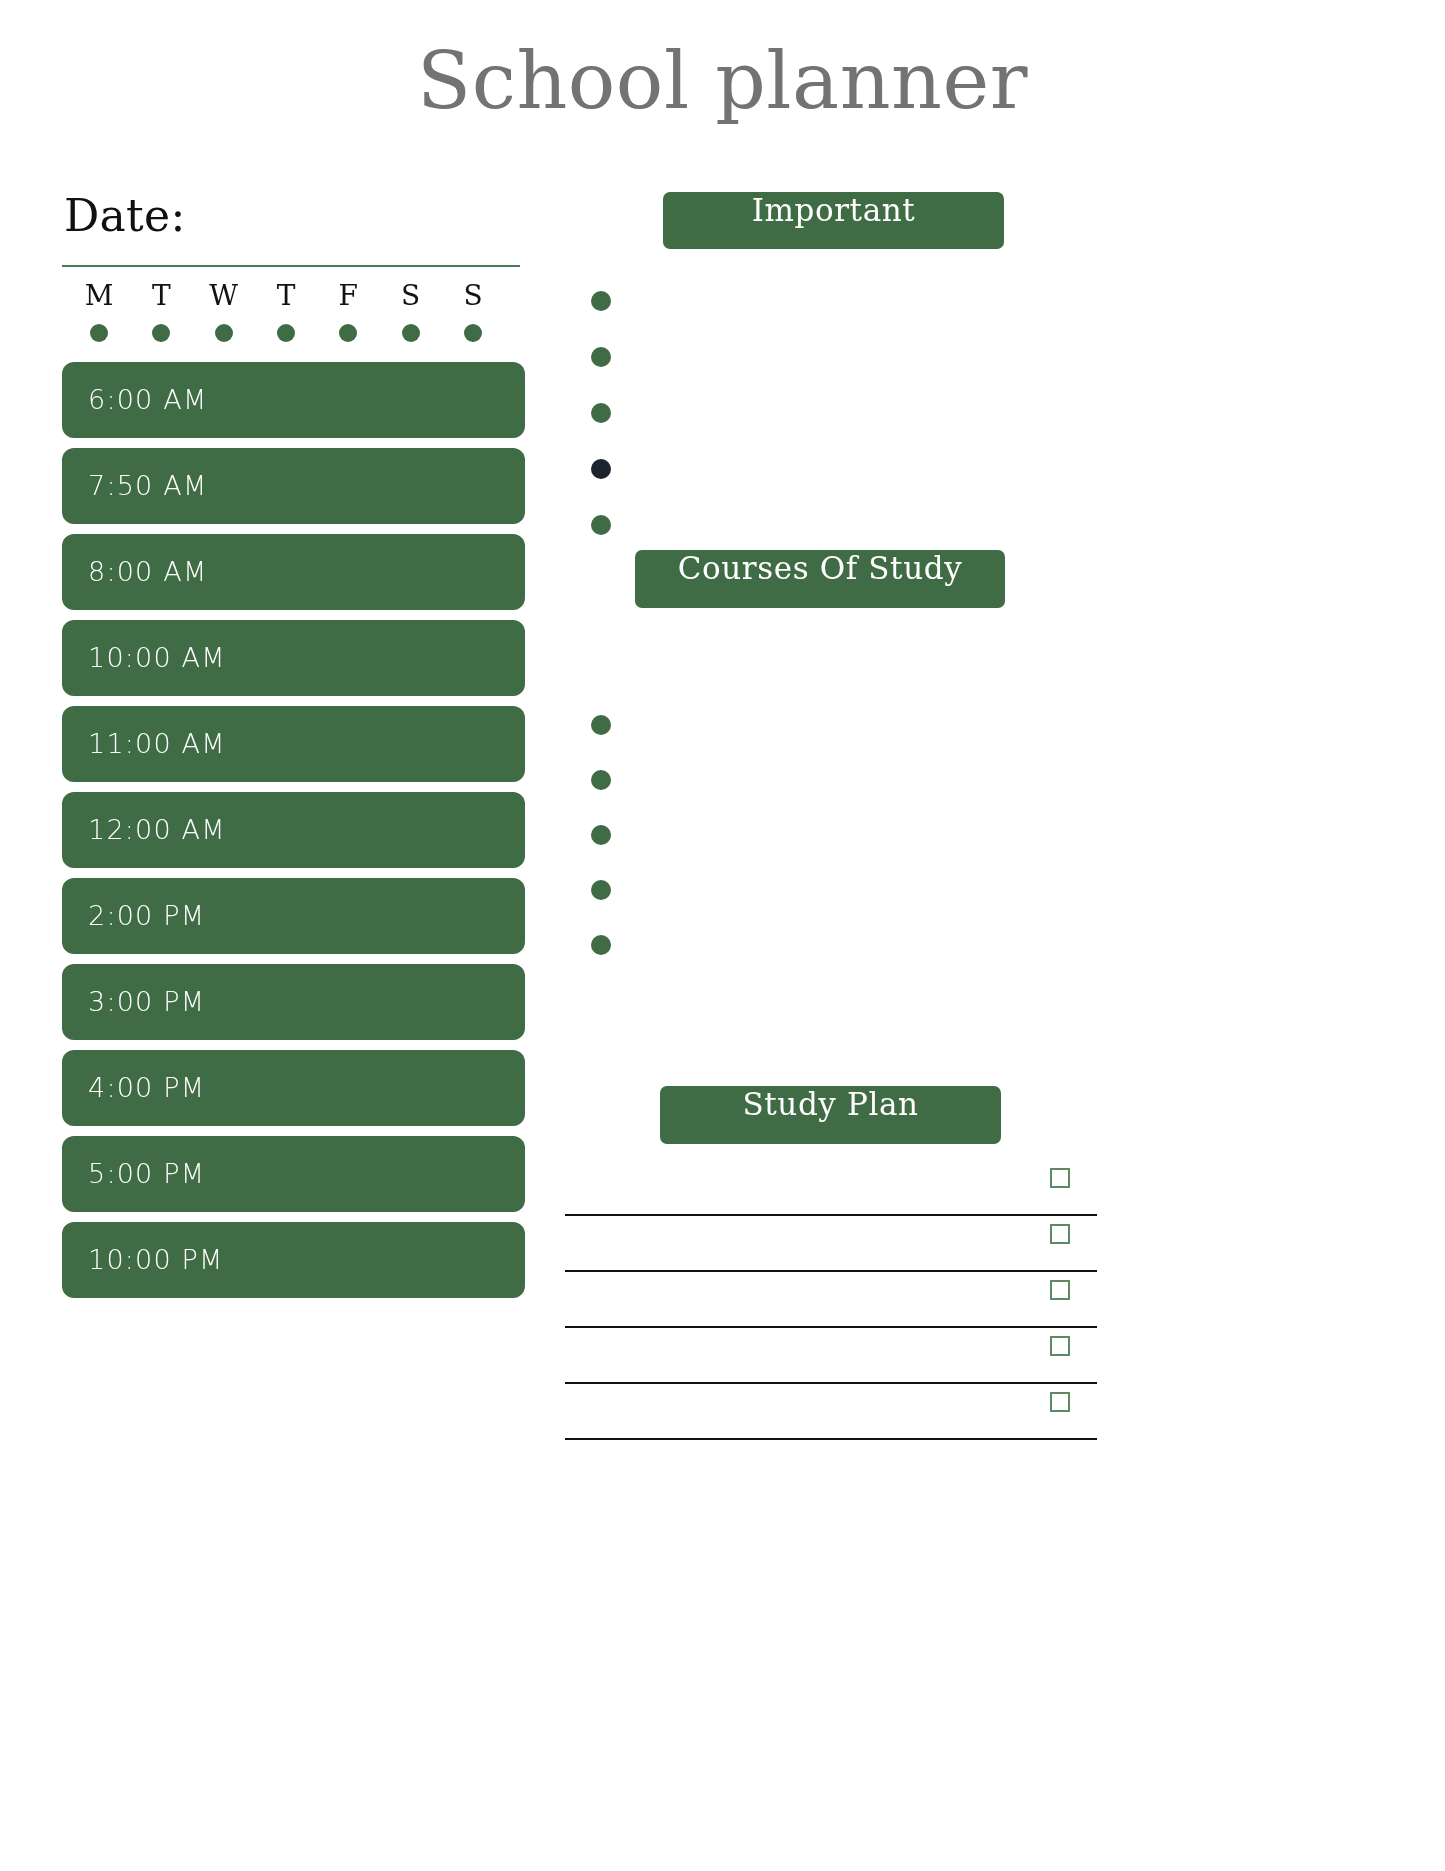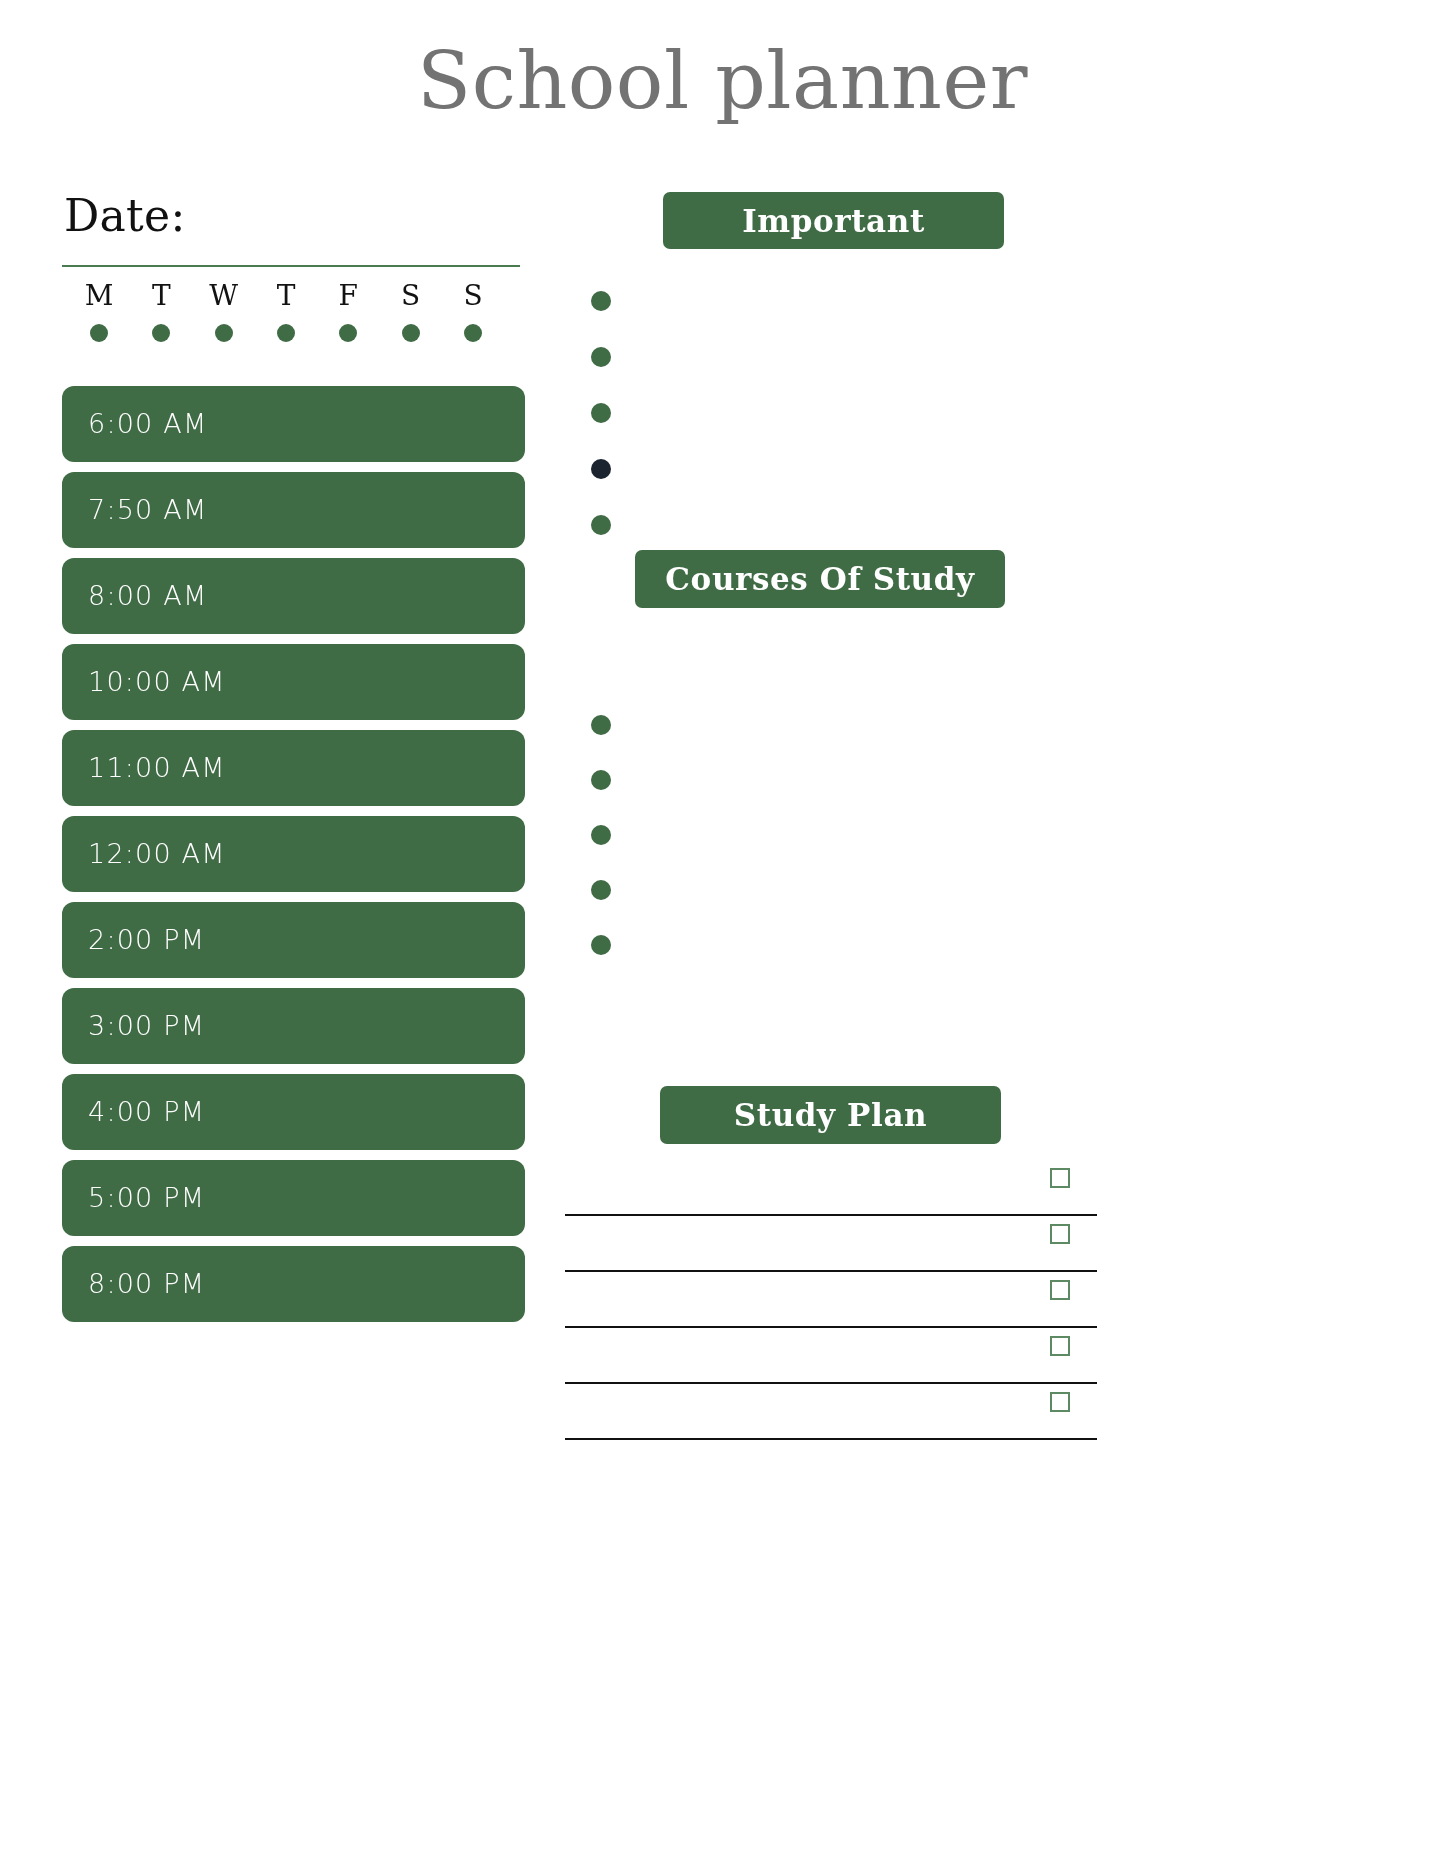--- a/index.html
+++ b/index.html
@@ -71,21 +71,21 @@
   }
   .day-dot {
     width: 18px;
     height: 18px;
     border-radius: 50%;
     background: #3f6b45;
     margin: 12px auto 0 auto;
   }
 
   .time-list {
-    margin-top: 44px;
+    margin-top: 20px;
   }
   .time-block {
     width: 463px;
     height: 76px;
     background: #3f6b45;
     border-radius: 12px;
     margin-bottom: 10px;
     display: flex;
     align-items: center;
     box-sizing: border-box;
@@ -109,24 +109,22 @@
 
   .banner {
     background: #3f6b45;
     border-radius: 7px;
     color: #ffffff;
     text-align: center;
     font-family: "DejaVu Serif", "Liberation Serif", serif;
     font-size: 31px;
     letter-spacing: 0.6px;
     display: flex;
-    align-items: center;
     justify-content: center;
     box-sizing: border-box;
-    font-weight: bold;
   }
 
   .banner-important {
     position: absolute;
     left: 103px;
     top: 12px;
     width: 341px;
     height: 57px;
   }
   .banner-courses {
@@ -252,21 +250,21 @@
     <div class="time-block">
       <span class="time-label">3:00 PM</span>
     </div>
     <div class="time-block">
       <span class="time-label">4:00 PM</span>
     </div>
     <div class="time-block">
       <span class="time-label">5:00 PM</span>
     </div>
     <div class="time-block">
-      <span class="time-label">8:00 PM</span>
+      <span class="time-label">10:00 PM</span>
     </div>
   </div>
 </div>
 
 <div class="right-col">
 
   <div class="banner banner-important">
     <span>Important</span>
   </div>
 

